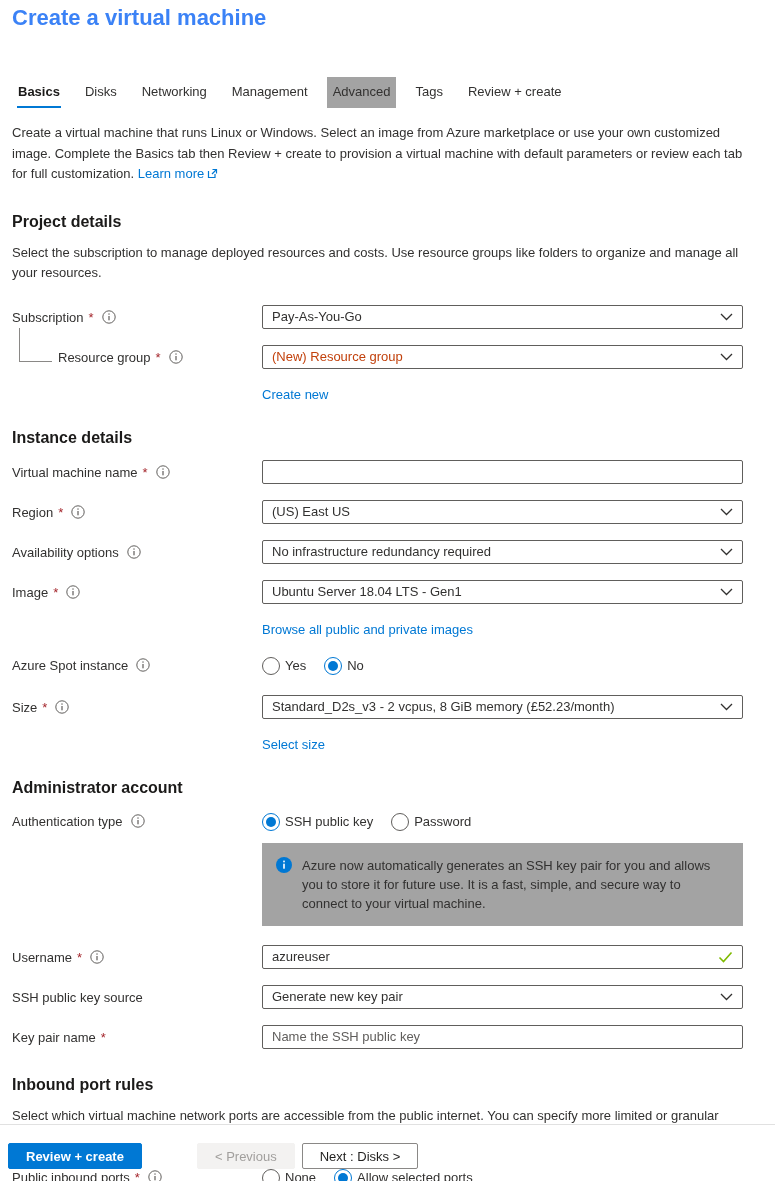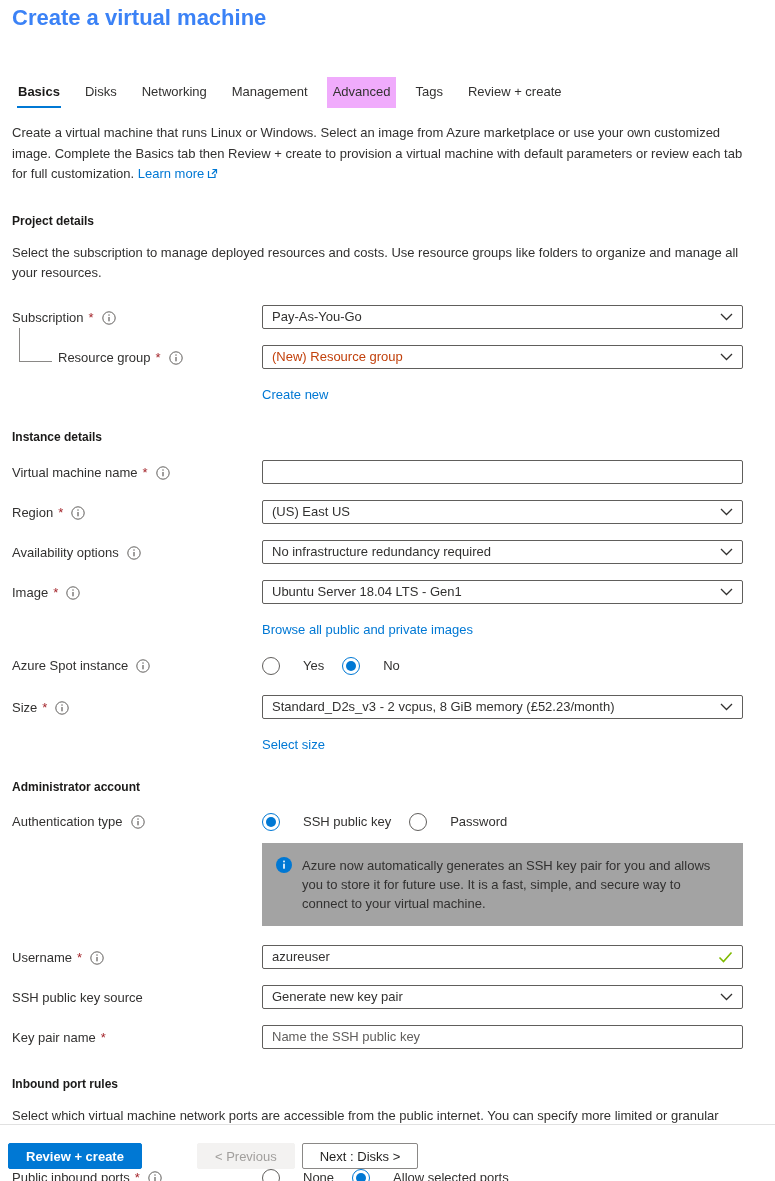--- a/index.html
+++ b/index.html
@@ -11,52 +11,52 @@
   }
   .main { padding:0 32px 0 12px; }
 
   h1.page-title { font-size:22px; line-height:26px; font-weight:700; color:#3b82f6; margin:5px 0 0; }
 
   
   .tabs { display:flex; margin-top:46px; }
   .tab { padding:7px 6px 9px; margin-right:13px; position:relative; cursor:pointer; white-space:nowrap; }
   .tab.active { font-weight:700; color:#1b1a19; }
   .tab.active::after { content:""; position:absolute; left:5px; right:5px; bottom:0; height:2px; background:#0078d4; }
-  .tab.highlighted { background:#f0abfc; }
+  .tab.highlighted { background:#a3a3a3; }
 
   .intro { margin-top:15px; line-height:20.5px; max-width:733px; }
   .link { color:#0078d4; cursor:pointer; text-decoration:none; }
   .ext-icon { display:inline-block; vertical-align:-1px; margin-left:3px; }
 
-  h2.section-heading { font-size:12px; font-weight:700; color:#1b1a19; margin:27px 0 0; line-height:17px; }
+  h2.section-heading { font-size:16px; font-weight:700; color:#1b1a19; margin:27px 0 0; line-height:17px; }
   .section-desc { margin:13px 0 0; line-height:20.5px; max-width:733px; }
 
   
   .row { display:flex; align-items:flex-start; margin-top:16px; }
   .row-label { width:250px; flex-shrink:0; padding-top:5px; line-height:16px; }
-  .row-label .lbl-inner { display:inline-flex; align-items:center; gap:5px; }
+  .row-label .lbl-inner { display:inline-flex; align-items:flex-start; gap:5px; }
   .asterisk { color:#a4262c; }
   .info-icon { display:inline-flex; margin-left:3px; cursor:pointer; }
   .row-field { flex:1; min-width:0; }
 
   .control { height:24px; border:1px solid #605e5c; border-radius:2px; background:#fff;
              display:flex; align-items:center; padding:0 9px; }
   .select { justify-content:space-between; cursor:pointer; }
   .select .sel-value { overflow:hidden; text-overflow:ellipsis; white-space:nowrap; }
   .sel-value.muted { color:#c2410c; }
   .chevron-icon { display:inline-flex; flex-shrink:0; margin-left:8px; }
   .control input { border:none; outline:none; width:100%; font:inherit; color:#323130; background:transparent; padding:0; }
   .control input::placeholder { color:#605e5c; }
   .check-icon { display:inline-flex; flex-shrink:0; }
 
   .sub-link { display:inline-block; margin-top:18px; }
 
   
   .radio-group { display:flex; align-items:center; gap:18px; padding-top:4px; }
-  .radio-option { display:flex; align-items:center; gap:23px; cursor:pointer; }
+  .radio-option { display:flex; align-items:center; gap:5px; cursor:pointer; }
   .radio { width:18px; height:18px; border-radius:50%; border:1px solid #605e5c; background:#fff; position:relative; flex-shrink:0; }
   .radio.selected { border-color:#0078d4; }
   .radio.selected::after { content:""; position:absolute; inset:3px; border-radius:50%; background:#0078d4; }
 
   
   .info-box { background:#a3a3a3; display:flex; gap:10px; padding:13px 14px; line-height:19px; margin-top:12px; }
   .infobox-icon { flex-shrink:0; margin-top:1px; }
 
   .tree-label { position:relative; padding-left:46px; }
   .tree-connector { position:absolute; left:7px; top:-17px; width:33px; height:34px;

